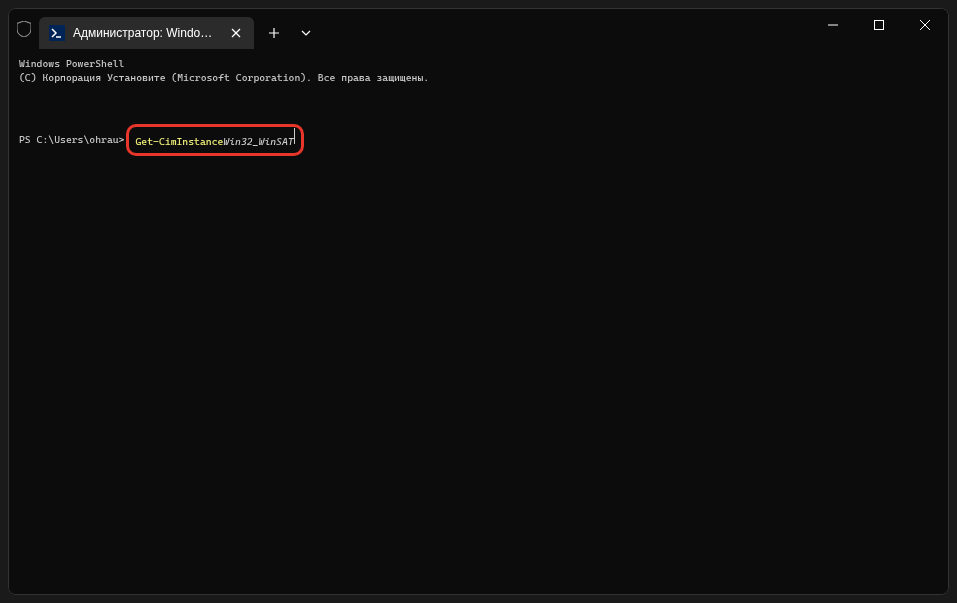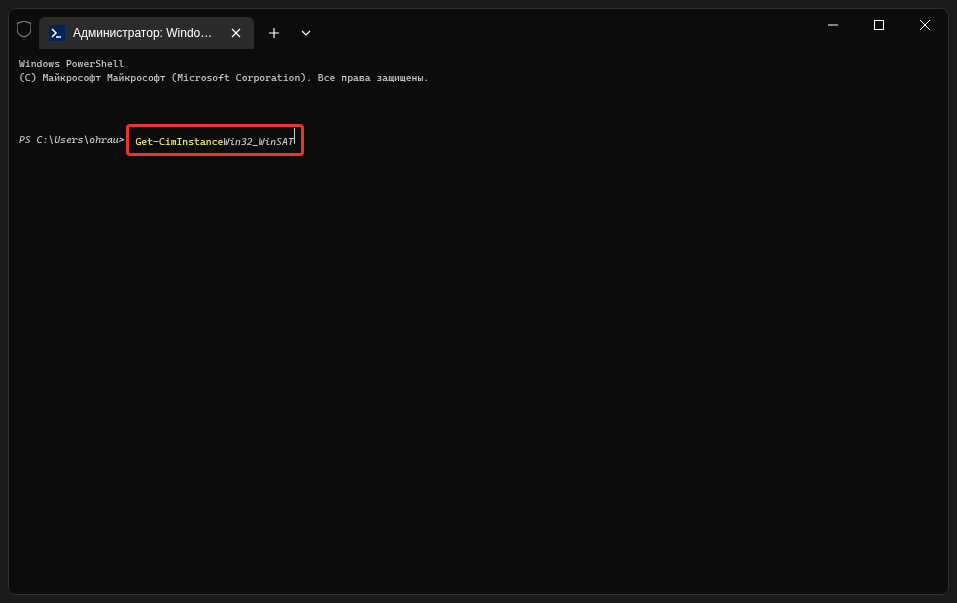--- a/index.html
+++ b/index.html
@@ -149,25 +149,24 @@
       white-space: pre;
     }
     .prompt-line {
       display: flex;
       align-items: center;
       position: relative;
       margin-top: 1px;
     }
     .prompt {
       color: #cccccc;
-      font-style: italic;
     }
     .highlight-box {
       border: 3px solid #e8362a;
-      border-radius: 4px;
+      border-radius: 10px;
       padding: 2px 6px 4px 6px;
       display: inline-flex;
       align-items: baseline;
       margin-left: 2px;
     }
     .cmd-yellow {
       color: #f2f27a;
     }
     .cmd-white {
       color: #cccccc;
@@ -241,21 +240,21 @@
         <svg viewBox="0 0 10 10">
           <line x1="0" y1="0" x2="10" y2="10" stroke="#fff" stroke-width="1"></line>
           <line x1="10" y1="0" x2="0" y2="10" stroke="#fff" stroke-width="1"></line>
         </svg>
       </div>
     </div>
   </div>
 
   <div class="terminal-body">
     <div class="term-line">Windows PowerShell</div>
-    <div class="term-line">(C) Майкрософт Майкрософт (Microsoft Corporation). Все права защищены.</div>
+    <div class="term-line">(C) Корпорация Установите (Microsoft Corporation). Все права защищены.</div>
     <div class="blank"></div>
     <div class="blank"></div>
     <div class="prompt-line">
       <span class="prompt">PS C:\Users\ohrau&gt; </span>
         <span class="highlight-box">
           <span class="cmd-yellow">Get-CimInstance</span>
           <span class="cmd-white"> Win32_WinSAT</span>
           <span class="cursor"></span>
         </span>
     </div>

